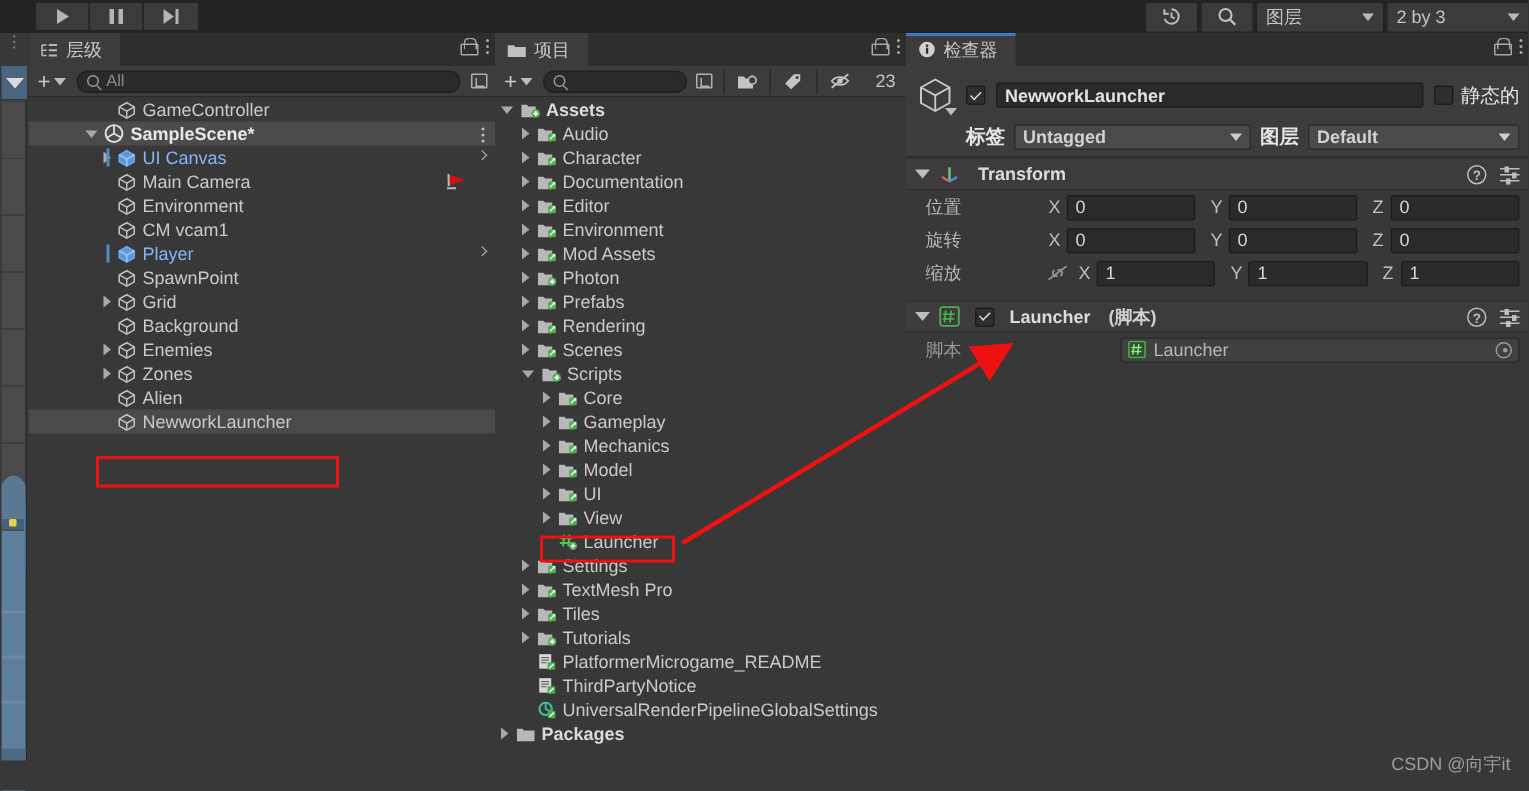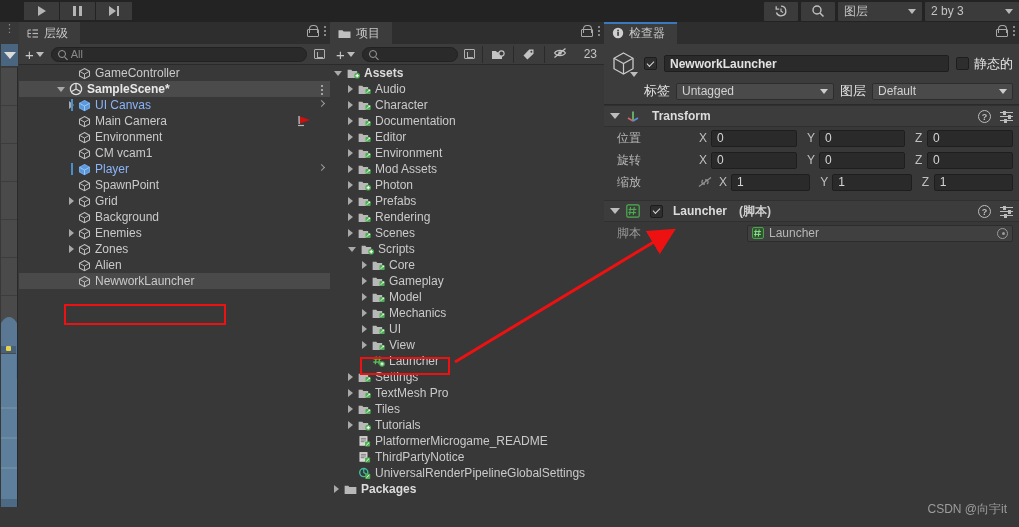--- a/index.html
+++ b/index.html
@@ -138,42 +138,42 @@
   }
   .lbar{position:absolute;left:52px;top:2px;width:2px;height:12px;background:#4a8ecb;}
   .flag-ico{position:absolute;right:18px;top:2px;width:16px;height:12px;}
   .scene-kebab{position:absolute;right:7px;top:4px;display:flex;flex-direction:column;gap:2px;}
   .scene-kebab i{width:2px;height:2px;background:#c0c0c0;border-radius:50%;}
 
   
   #project{left:330px;top:22px;width:274px;height:505px;}
   .proj-body{position:relative;height:462px;background:#383838;overflow:hidden;}
   .folder{width:13px;height:11px;flex:none;}
-  .badge23{display:flex;gap:16px;padding:0 4px;color:#c4c4c4;font-size:12px;}
+  .badge23{display:flex;align-items:center;gap:16px;padding:0 4px;color:#c4c4c4;font-size:12px;}
   .tbr-sep{width:1px;height:17px;background:#2a2a2a;}
 
   
   #inspector{left:604px;top:22px;width:415px;height:505px;background:#383838;}
   .insp-body{height:483px;background:#383838;position:relative;overflow:hidden;}
   .insp-head{padding:6px 6px 4px 6px;background:#3c3c3c;border-bottom:1px solid #2a2a2a;}
   .insp-row1{display:flex;align-items:center;gap:7px;}
   .cube-big{width:27px;height:27px;flex:none;position:relative;}
   .cube-big .dncar{position:absolute;right:-1px;bottom:0;width:0;height:0;border-left:4px solid transparent;border-right:4px solid transparent;border-top:5px solid #bdbdbd;}
   .chk{
     width:13px;height:13px;background:#2e2e2e;border:1px solid #1d1d1d;border-radius:2px;
     display:flex;align-items:center;justify-content:center;flex:none;
   }
   .chk .tick{width:7px;height:4px;border-left:1.6px solid #d8d8d8;border-bottom:1.6px solid #d8d8d8;transform:rotate(-45deg);margin-bottom:2px;}
   .name-field{
     flex:1;height:17px;background:#2a2a2a;border:1px solid #1e1e1e;border-radius:2px;
     display:flex;align-items:center;padding:0 5px;color:#e2e2e2;font-weight:bold;font-size:12px;
   }
   .static-wrap{display:flex;align-items:center;gap:5px;}
   .chk-empty{width:13px;height:13px;background:#2e2e2e;border:1px solid #1d1d1d;border-radius:2px;flex:none;}
-  .insp-row2{display:flex;align-items:center;gap:6px;margin-top:5px;padding-left:34px;}
+  .insp-row2{display:flex;align-items:center;gap:6px;margin-top:5px;padding-left:34px;font-weight:bold;}
   .fld-label{color:#e5e5e5;font-size:13px;white-space:nowrap;}
   .dd-field{
     height:17px;background:#4a4a4a;border:1px solid #2d2d2d;border-radius:2px;
     display:flex;align-items:center;padding:0 5px;color:#d2d2d2;font-size:12px;
   }
   .dd-field .v{flex:1;}
   .dd-caret{width:0;height:0;border-left:4px solid transparent;border-right:4px solid transparent;border-top:5px solid #cdcdcd;margin-left:6px;}
 
   .comp-header{
     height:22px;background:#3c3c3c;display:flex;align-items:center;gap:6px;
@@ -794,34 +794,34 @@
       <span style="width:32px"></span>
       <span class="arrow"></span>
       <span style="width:5px"></span>
       <svg class="folder" viewBox="0 0 14 12">
       <path d="M0.6 2 L4.6 2 L5.7 3.3 L11 3.3 L11 11 L0.6 11 Z" fill="#b8b8b8"></path>
             <rect x="8.1" y="5.4" width="5.6" height="5.6" rx="0.8" fill="#4caf50"></rect>
        <path d="M9.4 9.6 L12.4 6.6" stroke="#ffffff" stroke-width="1"></path>
        <path d="M11.3 6.5 L12.6 6.5 L12.6 7.8" fill="none" stroke="#ffffff" stroke-width="1"></path>
           </svg>
       <span style="width:4px"></span>
+      <span style="">Mechanics</span>
+    </div>
+        <div class="row">
+      <span style="width:32px"></span>
+      <span class="arrow"></span>
+      <span style="width:5px"></span>
+      <svg class="folder" viewBox="0 0 14 12">
+      <path d="M0.6 2 L4.6 2 L5.7 3.3 L11 3.3 L11 11 L0.6 11 Z" fill="#b8b8b8"></path>
+            <rect x="8.1" y="5.4" width="5.6" height="5.6" rx="0.8" fill="#4caf50"></rect>
+       <path d="M9.4 9.6 L12.4 6.6" stroke="#ffffff" stroke-width="1"></path>
+       <path d="M11.3 6.5 L12.6 6.5 L12.6 7.8" fill="none" stroke="#ffffff" stroke-width="1"></path>
+          </svg>
+      <span style="width:4px"></span>
       <span style="">Model</span>
-    </div>
-        <div class="row">
-      <span style="width:32px"></span>
-      <span class="arrow"></span>
-      <span style="width:5px"></span>
-      <svg class="folder" viewBox="0 0 14 12">
-      <path d="M0.6 2 L4.6 2 L5.7 3.3 L11 3.3 L11 11 L0.6 11 Z" fill="#b8b8b8"></path>
-            <rect x="8.1" y="5.4" width="5.6" height="5.6" rx="0.8" fill="#4caf50"></rect>
-       <path d="M9.4 9.6 L12.4 6.6" stroke="#ffffff" stroke-width="1"></path>
-       <path d="M11.3 6.5 L12.6 6.5 L12.6 7.8" fill="none" stroke="#ffffff" stroke-width="1"></path>
-          </svg>
-      <span style="width:4px"></span>
-      <span style="">Mechanics</span>
     </div>
         <div class="row">
       <span style="width:32px"></span>
       <span class="arrow"></span>
       <span style="width:5px"></span>
       <svg class="folder" viewBox="0 0 14 12">
       <path d="M0.6 2 L4.6 2 L5.7 3.3 L11 3.3 L11 11 L0.6 11 Z" fill="#b8b8b8"></path>
             <rect x="8.1" y="5.4" width="5.6" height="5.6" rx="0.8" fill="#4caf50"></rect>
        <path d="M9.4 9.6 L12.4 6.6" stroke="#ffffff" stroke-width="1"></path>
        <path d="M11.3 6.5 L12.6 6.5 L12.6 7.8" fill="none" stroke="#ffffff" stroke-width="1"></path>

